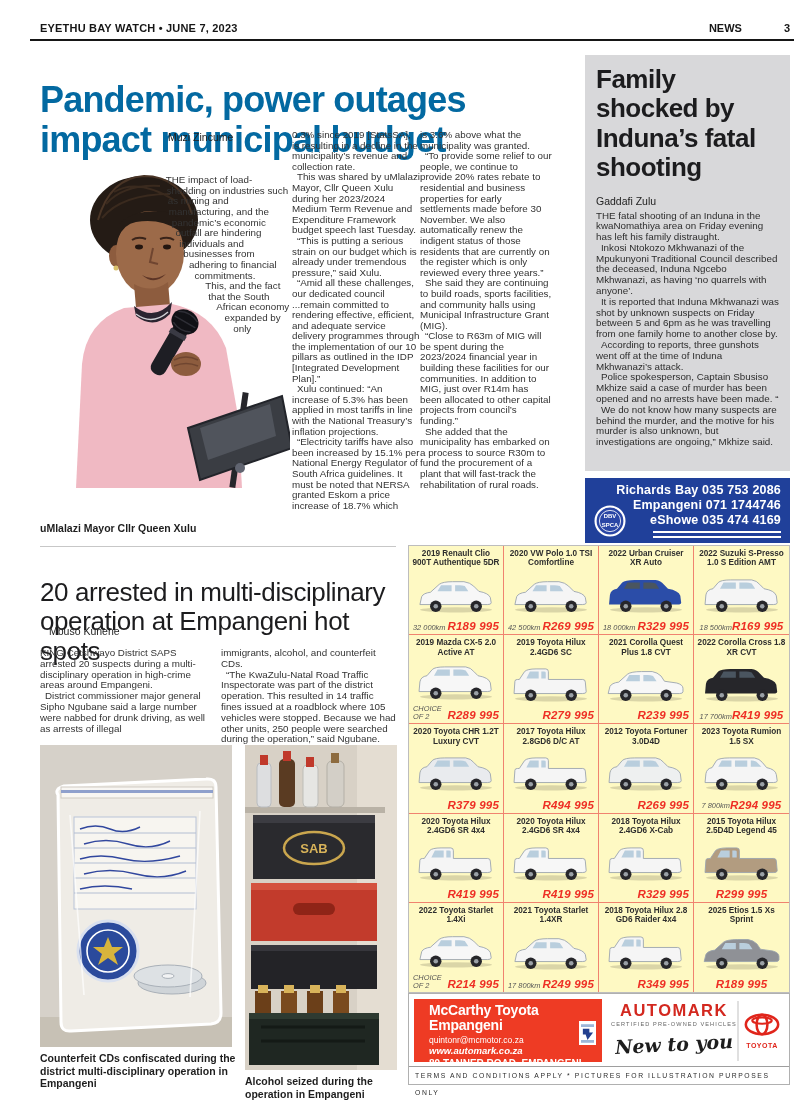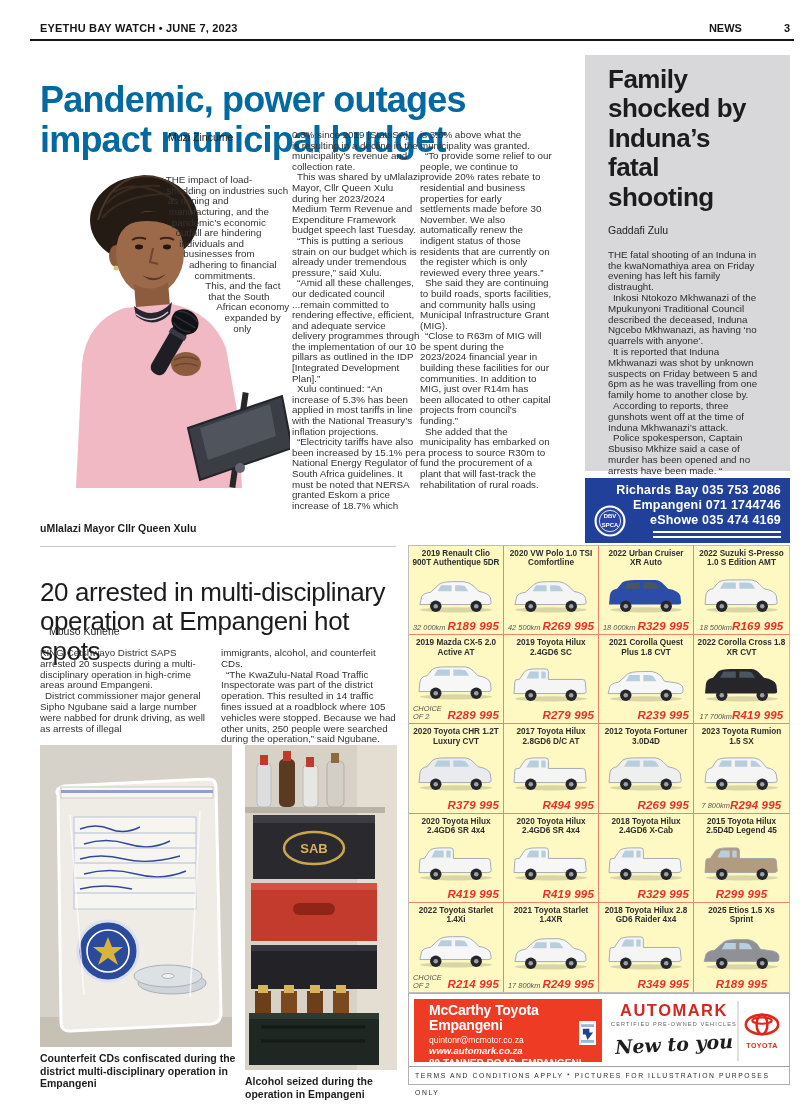--- a/index.html
+++ b/index.html
@@ -25,23 +25,23 @@
   .byline1{margin:2px 0 22px 128px;font-size:10.5px;color:#222;white-space:nowrap;}
   .wrap-spacer{float:left;width:215px;height:205px;
      shape-outside:polygon(0 0,58% 0,60% 22%,66% 40%,74% 56%,84% 70%,95% 84%,100% 92%,100% 100%,0 100%);}
   .col1-text{position:relative;z-index:2;}
   .mayor-photo{position:absolute;left:0;top:26px;width:250px;height:332px;z-index:1;}
   .caption1{position:absolute;left:40px;top:522px;width:300px;font-weight:bold;font-size:10.5px;color:#1e1e1e;}
   .divider1{position:absolute;left:40px;top:546px;width:356px;border-top:1px solid #c7c7c7;}
 
   
   .sidebar{position:absolute;left:585px;top:55px;width:205px;height:416px;background:#d8d8da;
-           box-sizing:border-box;padding:10px 23px;}
+           box-sizing:border-box;padding:10px 11px;}
   .sidebar h2{margin:0 0 12px 0;font-size:26px;line-height:1.13;letter-spacing:-.5px;color:#1c1c1e;}
-  .byline2{font-size:10.5px;margin-bottom:14px;color:#222;}
+  .byline2{font-size:10.5px;margin-bottom:4px;color:#222;}
   .sidebar .body{font-size:9.8px;line-height:10.8px;color:#2d2d2d;white-space:pre-line;}
 
   
   .spca{position:absolute;left:585px;top:478px;width:205px;height:65px;background:#20409a;
         color:#fff;box-sizing:border-box;padding:5px 9px 4px 9px;text-align:right;}
   .spca .line{font-weight:bold;font-size:12.5px;line-height:15px;letter-spacing:.2px;}
   .spca-rules{margin-top:3px;margin-left:auto;width:128px;}
   .spca-rules div{border-top:2px solid #fff;margin-top:3px;}
   .spca-logo{position:absolute;left:8px;bottom:5px;width:34px;height:34px;}
 

